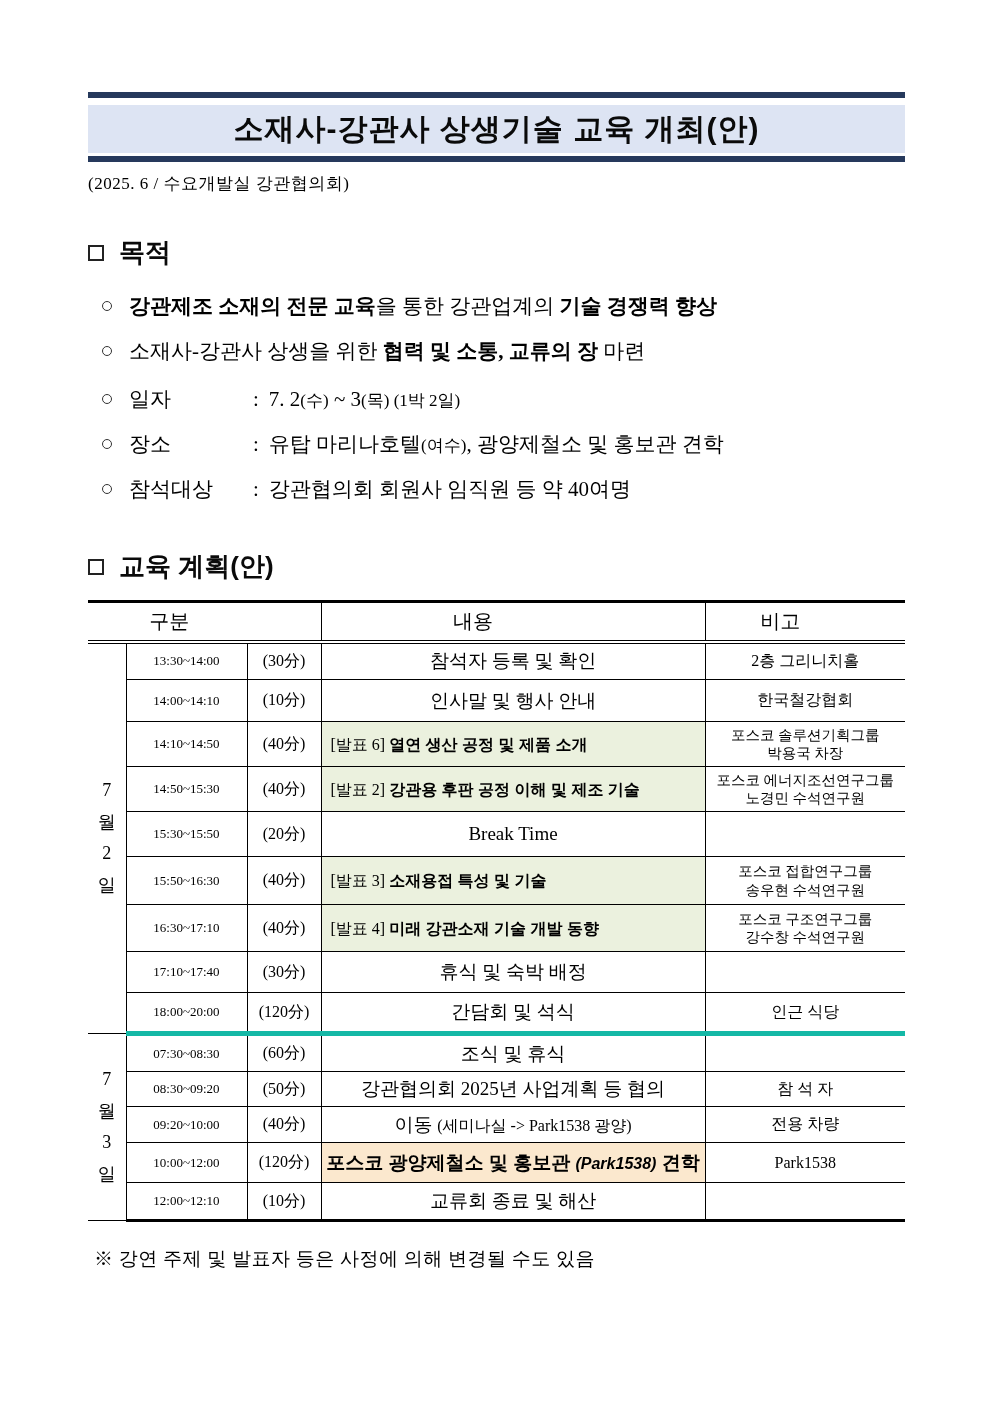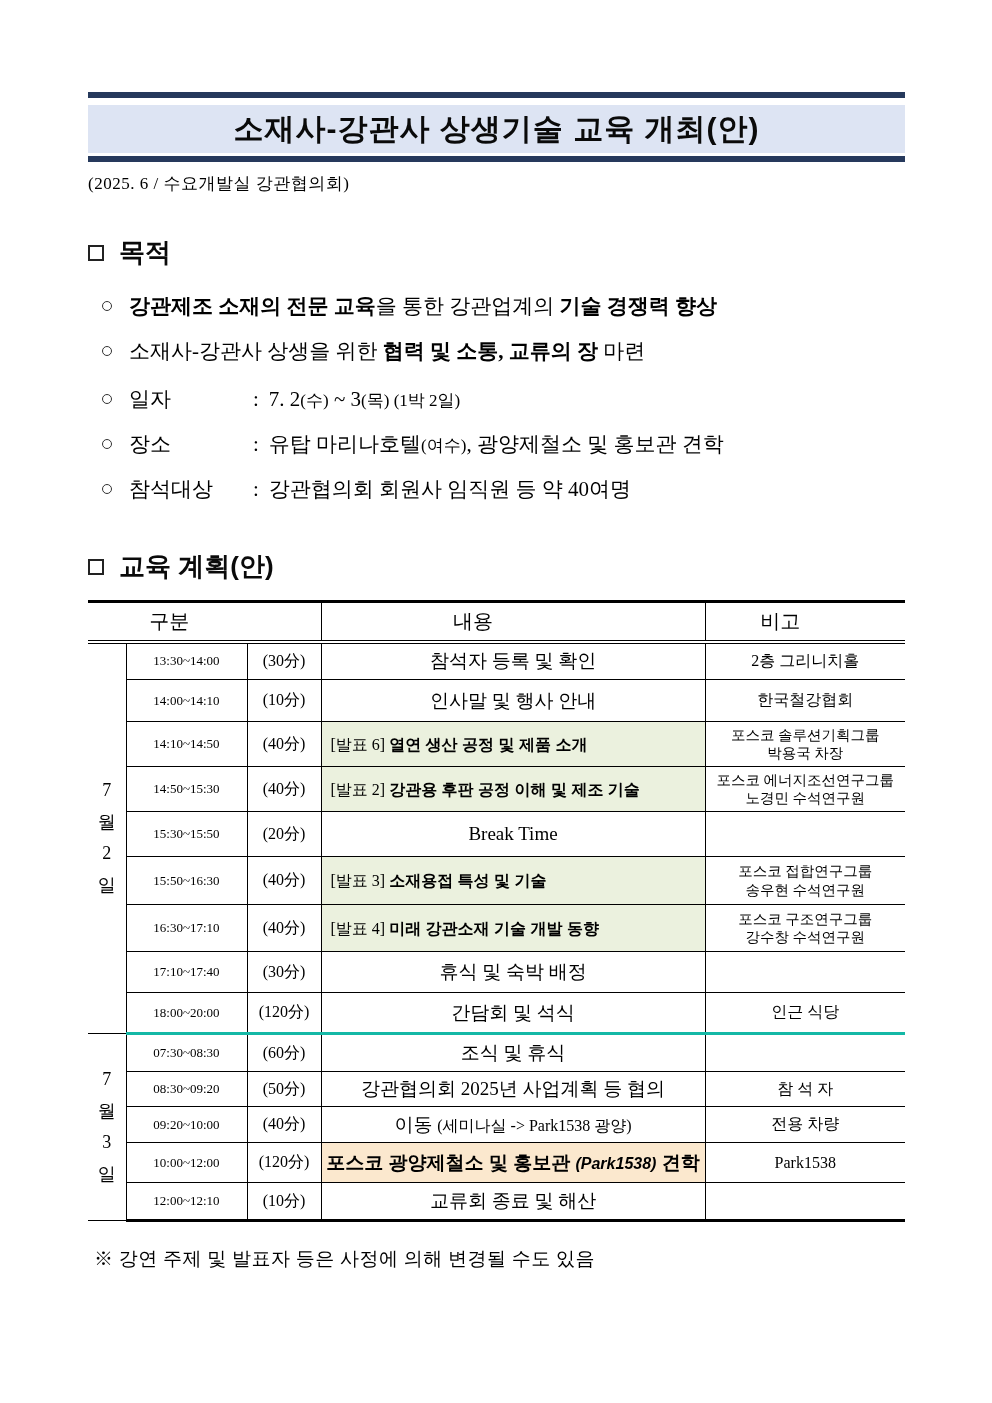--- a/index.html
+++ b/index.html
@@ -66,21 +66,21 @@
   .schedule tr.hdr th {
     border-top:3px solid #000; border-bottom:4px double #000;
     font-weight:normal; font-size:20px; height:40px;
   }
   .jst { display:inline-block; text-align-last:justify; }
   .jw110 { width:110px; } .jw120 { width:120px; } .jw90 { width:90px; }
 
   .schedule td.c-day { border-left:none; font-size:18px; line-height:1.75; }
   .schedule th.no-l { border-left:none; }
   .schedule td.no-r, .schedule th.no-r { border-right:none; }
-  .schedule tr.day-end td { border-bottom:3px solid #14b8a6;text-align:center; }
+  .schedule tr.day-end td { border-bottom:5px solid #14b8a6;text-align:center; }
   .schedule tr.last td { border-bottom:3px solid #000; }
 
   .c-time { font-size:13px; }
   .c-dur  { font-size:16px; }
   .c-content { font-size:19px; }
   .c-content.left { text-align:left; padding-left:9px; }
   .pre { font-size:16px; }
   .talk-title {
     font-family:"Liberation Sans","DejaVu Sans",sans-serif;
     font-weight:bold; font-size:16px; padding-left:4px;

